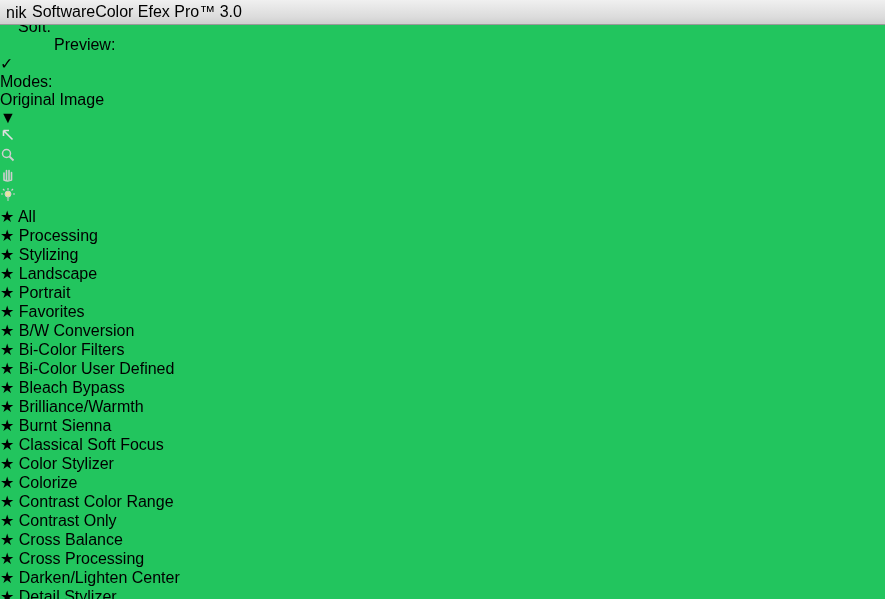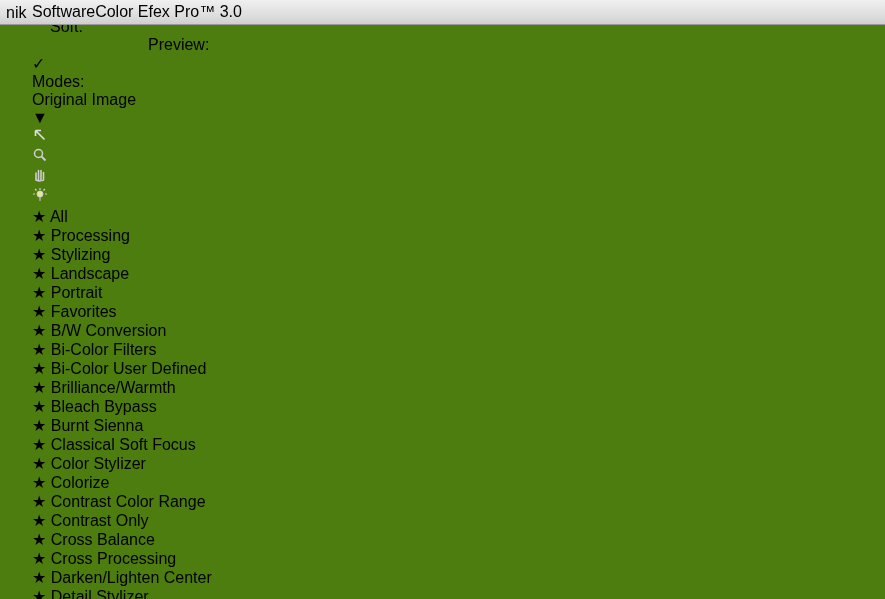--- a/index.html
+++ b/index.html
@@ -1,18 +1,18 @@
 <!DOCTYPE html>
 <html><head>
 <meta charset="utf-8">
 <style>
   * { box-sizing: border-box; margin: 0; padding: 0; }
   html,body { width:885px; height:599px; overflow:hidden; background:#2b2b2b;
               font-family:"Liberation Sans", sans-serif; }
-  #app { position:relative; width:885px; height:599px; overflow:hidden; background:#4d7c0f;padding-left:32px; }
+  #app { position:relative; width:885px; height:599px; overflow:hidden; background:#22c55e; }
 
   
   .titlebar { position:absolute; left:0; top:0; width:885px; height:25px;
     background:linear-gradient(180deg,#f0f0f0,#dcdcdc 70%,#cfcfcf);
     border-bottom:1px solid #9a9a9a; display:flex; align-items:center; }
   .nik-logo { width:26px; height:17px; margin-left:6px; background:linear-gradient(180deg,#f7b importantes;background:#f3a406; background:linear-gradient(180deg,#f6b41a,#ec9a00);
     border-radius:2px; color:#fff; font-size:10px; font-weight:bold; text-align:center; line-height:17px; }
   .nik-sub { font-size:8px; color:#9a9a9a; margin-left:3px; }
   .title-sep { width:1px; height:17px; background:#b5b5b5; margin:0 12px 0 10px; }
   .app-title { font-size:16px; font-weight:bold; color:#3a3a3a; letter-spacing:.5px; }
@@ -105,21 +105,21 @@
       <div class="view-btn">
         <span class="rect-single"></span>
       </div>
       <div class="view-btn">
         <span class="rect-split"></span>
       </div>
       <div class="view-btn">
         <span class="rect-duo"><span></span><span></span></span>
       </div>
     </div>
-    <div class="tb-label" style="margin-left:116px">Preview:</div>
+    <div class="tb-label" style="margin-left:54px">Preview:</div>
     <div class="checkbox">✓</div>
     <div class="tb-label" style="">Modes:</div>
     <div class="modes-dd">
       <div class="modes-value">Original Image</div>
       <div class="modes-arrow">▼</div>
     </div>
     <div class="tools">
       <div class="tb-btn tool-btn active">
         <svg width="16" height="16" viewBox="0 0 16 16">
           <path d="M12.5 12.5 L3.5 3.5 M3.5 3.5 L3.5 9 M3.5 3.5 L9 3.5" stroke="#e0e0e0" stroke-width="1.6" fill="none"></path>
@@ -191,30 +191,30 @@
           <span class="filter-label">Bi-Color Filters</span>
         </div>
 
         <div class="filter-row">
           <span class="filter-star">★</span>
           <span class="filter-label">Bi-Color User Defined</span>
         </div>
 
         <div class="filter-row">
           <span class="filter-star">★</span>
+          <span class="filter-label">Bleach Bypass</span>
+        </div>
+
+        <div class="filter-row">
+          <span class="filter-star">★</span>
           <span class="filter-label">Brilliance/Warmth</span>
         </div>
 
         <div class="filter-row">
           <span class="filter-star">★</span>
-          <span class="filter-label">Bleach Bypass</span>
-        </div>
-
-        <div class="filter-row">
-          <span class="filter-star">★</span>
           <span class="filter-label">Burnt Sienna</span>
         </div>
 
         <div class="filter-row">
           <span class="filter-star">★</span>
           <span class="filter-label">Classical Soft Focus</span>
         </div>
 
         <div class="filter-row">
           <span class="filter-star">★</span>

